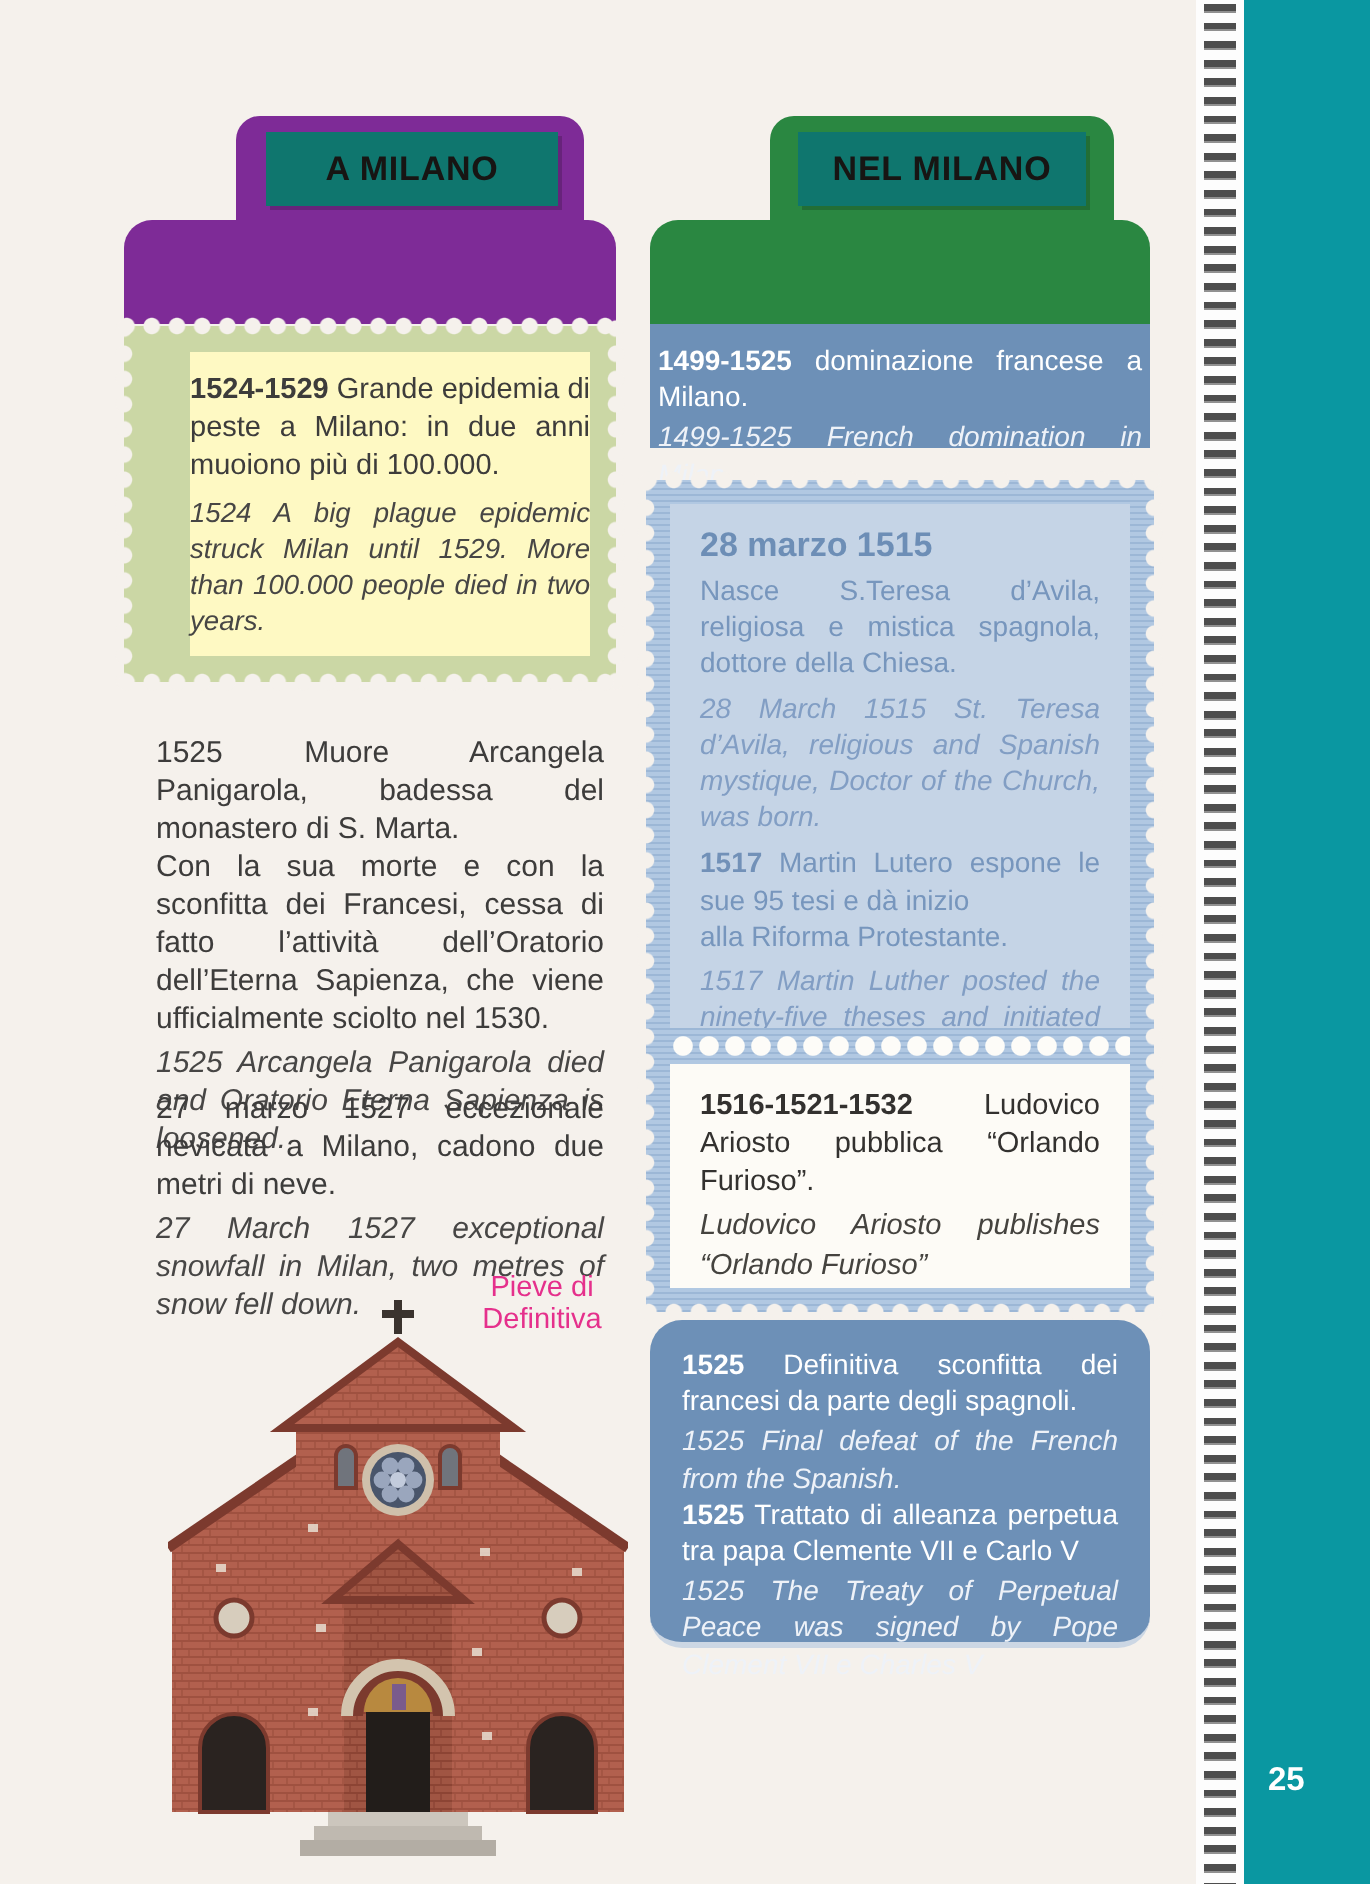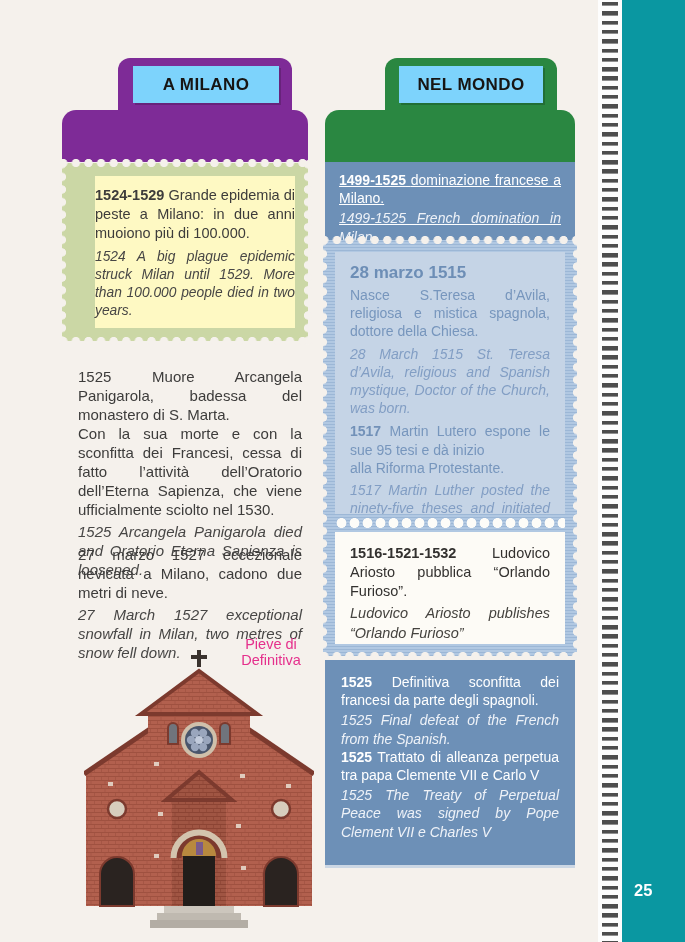--- a/index.html
+++ b/index.html
@@ -25,21 +25,21 @@
     background:repeating-linear-gradient(180deg,#4d4d4d 0 3.4px,#909090 3.4px 4.4px,transparent 4.4px 9.3px);}
   .edge-bar{position:absolute;top:0;bottom:0;right:0;width:63px;background:var(--teal);}
   .page-num{position:absolute;left:12px;bottom:42px;color:#ffffff;font-weight:bold;font-size:16.5px;}
 
   
   .tab{position:absolute;height:104px;}
   .tab .tab-top{position:absolute;top:0;height:62px;border-radius:12px 12px 0 0;}
   .tab .tab-body{position:absolute;left:0;right:0;top:52px;height:52px;border-radius:14px 14px 0 0;}
   .tab.purple .tab-top,.tab.purple .tab-body{background:var(--purple);}
   .tab.green .tab-top,.tab.green .tab-body{background:var(--green);}
-  .tab-label{position:absolute;top:8px;height:37px;background:#7dd3fc;box-shadow:2px 2px 0 rgba(0,0,0,.18);
+  .tab-label{position:absolute;top:8px;height:37px;background:#0f766e;box-shadow:2px 2px 0 rgba(0,0,0,.18);
     text-align:center;line-height:37px;font-weight:bold;font-size:17px;letter-spacing:.4px;color:#171513;z-index:2;}
 
   
   .perf{position:absolute;inset:-5px;pointer-events:none;
     background-image:
       radial-gradient(circle at 50% 50%,var(--pg) 3.8px,transparent 4.4px),
       radial-gradient(circle at 50% 50%,var(--pg) 3.8px,transparent 4.4px),
       radial-gradient(circle at 50% 50%,var(--pg) 3.8px,transparent 4.4px),
       radial-gradient(circle at 50% 50%,var(--pg) 3.8px,transparent 4.4px);
     background-repeat:repeat-x,repeat-x,repeat-y,repeat-y;
@@ -59,22 +59,22 @@
   .caption{position:absolute;left:228px;top:636px;width:86px;text-align:center;
     color:var(--pink);font-size:14.5px;line-height:1.12;}
 
   .church{position:absolute;left:84px;top:644px;}
 
   
   .bluebox{position:absolute;left:325px;width:250px;background:var(--steel);box-sizing:border-box;color:#fff;}
   .bluebox p{margin:0;font-size:14px;line-height:1.3;text-align:justify;}
   .bluebox p.it{font-style:italic;color:#eef2f8;margin-top:2px;}
   .bluebox .yr{font-weight:bold;}
-  .box1{top:162px;height:84px;padding:9px 14px;text-decoration:underline;}
-  .box2{top:660px;height:208px;padding:13px 16px;border-bottom:3px solid #ccd7e4;}
+  .box1{top:162px;height:62px;padding:9px 4px;}
+  .box2{top:660px;height:164px;padding:13px 16px;border-bottom:3px solid #ccd7e4;border-radius:16px;}
   .box2 .entry2{}
 
   
   .sheet{position:absolute;left:323px;top:240px;width:254px;height:416px;box-sizing:border-box;padding:12px;
     background:repeating-linear-gradient(0deg,#9cb7d6 0 1px,#b1c8e2 1px 3px);}
   .sheet .inner-a{height:262px;background:var(--sheet-fill);padding:11px 15px;box-sizing:border-box;overflow:hidden;}
   .sheet .perf-row{height:18px;
     background-image:radial-gradient(circle at 50% 50%,#fdfcf8 4.6px,transparent 5.2px);
     background-size:13px 18px;background-repeat:repeat-x;}
   .sheet .inner-b{height:112px;background:#fdfbf6;padding:12px 15px;box-sizing:border-box;overflow:hidden;}
@@ -183,21 +183,21 @@
         <rect x="157" y="222" width="5" height="4"></rect>
     </g>
 
     <rect x="80" y="262" width="70" height="7" fill="#ccc6bd"></rect>
     <rect x="73" y="269" width="84" height="7" fill="#bfb9b0"></rect>
     <rect x="66" y="276" width="98" height="8" fill="#b3ada4"></rect>
   </svg>
 
   <div class="tab green" style="left:325px;top:58px;width:250px;">
     <div class="tab-top" style="left:60px;width:172px;"></div>
-    <div class="tab-label" style="left:74px;width:144px;">NEL MONDO</div>
+    <div class="tab-label" style="left:74px;width:144px;">NEL MILANO</div>
     <div class="tab-body"></div>
   </div>
 
   <div class="bluebox box1">
     <p><span class="yr">1499-1525</span> <span>dominazione francese a Milano.</span></p>
     <p class="it">1499-1525 French domination in Milan.</p>
   </div>
 
   <div class="sheet">
     <div class="perf"></div>

